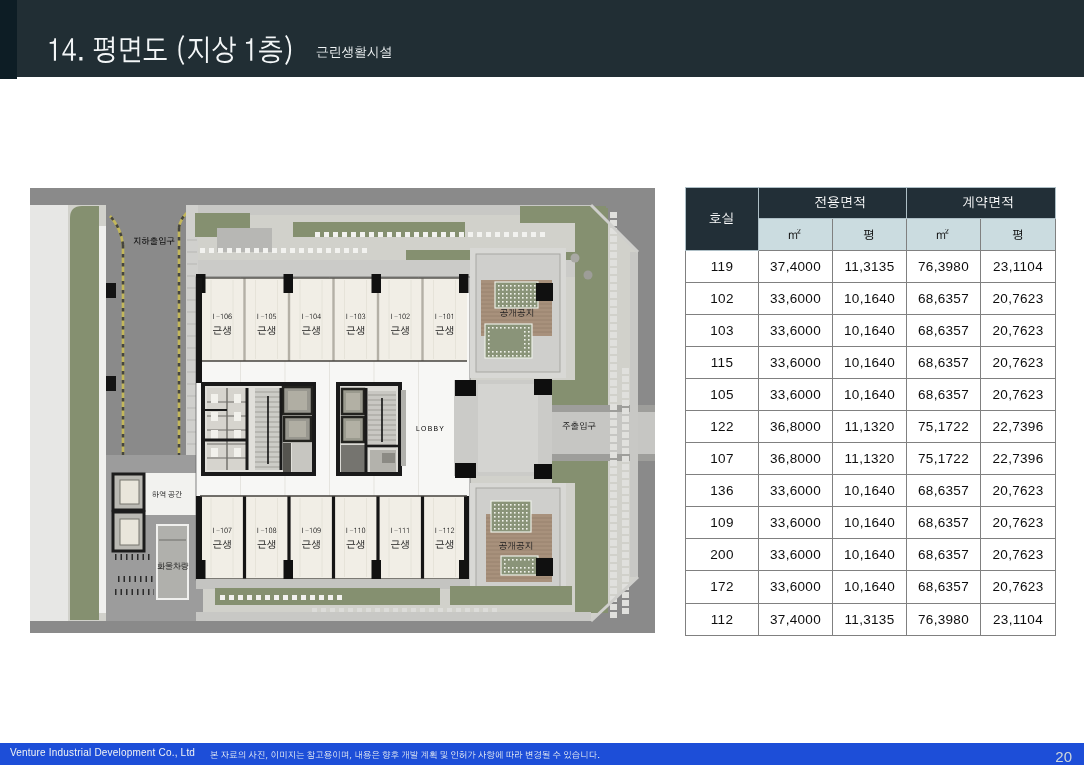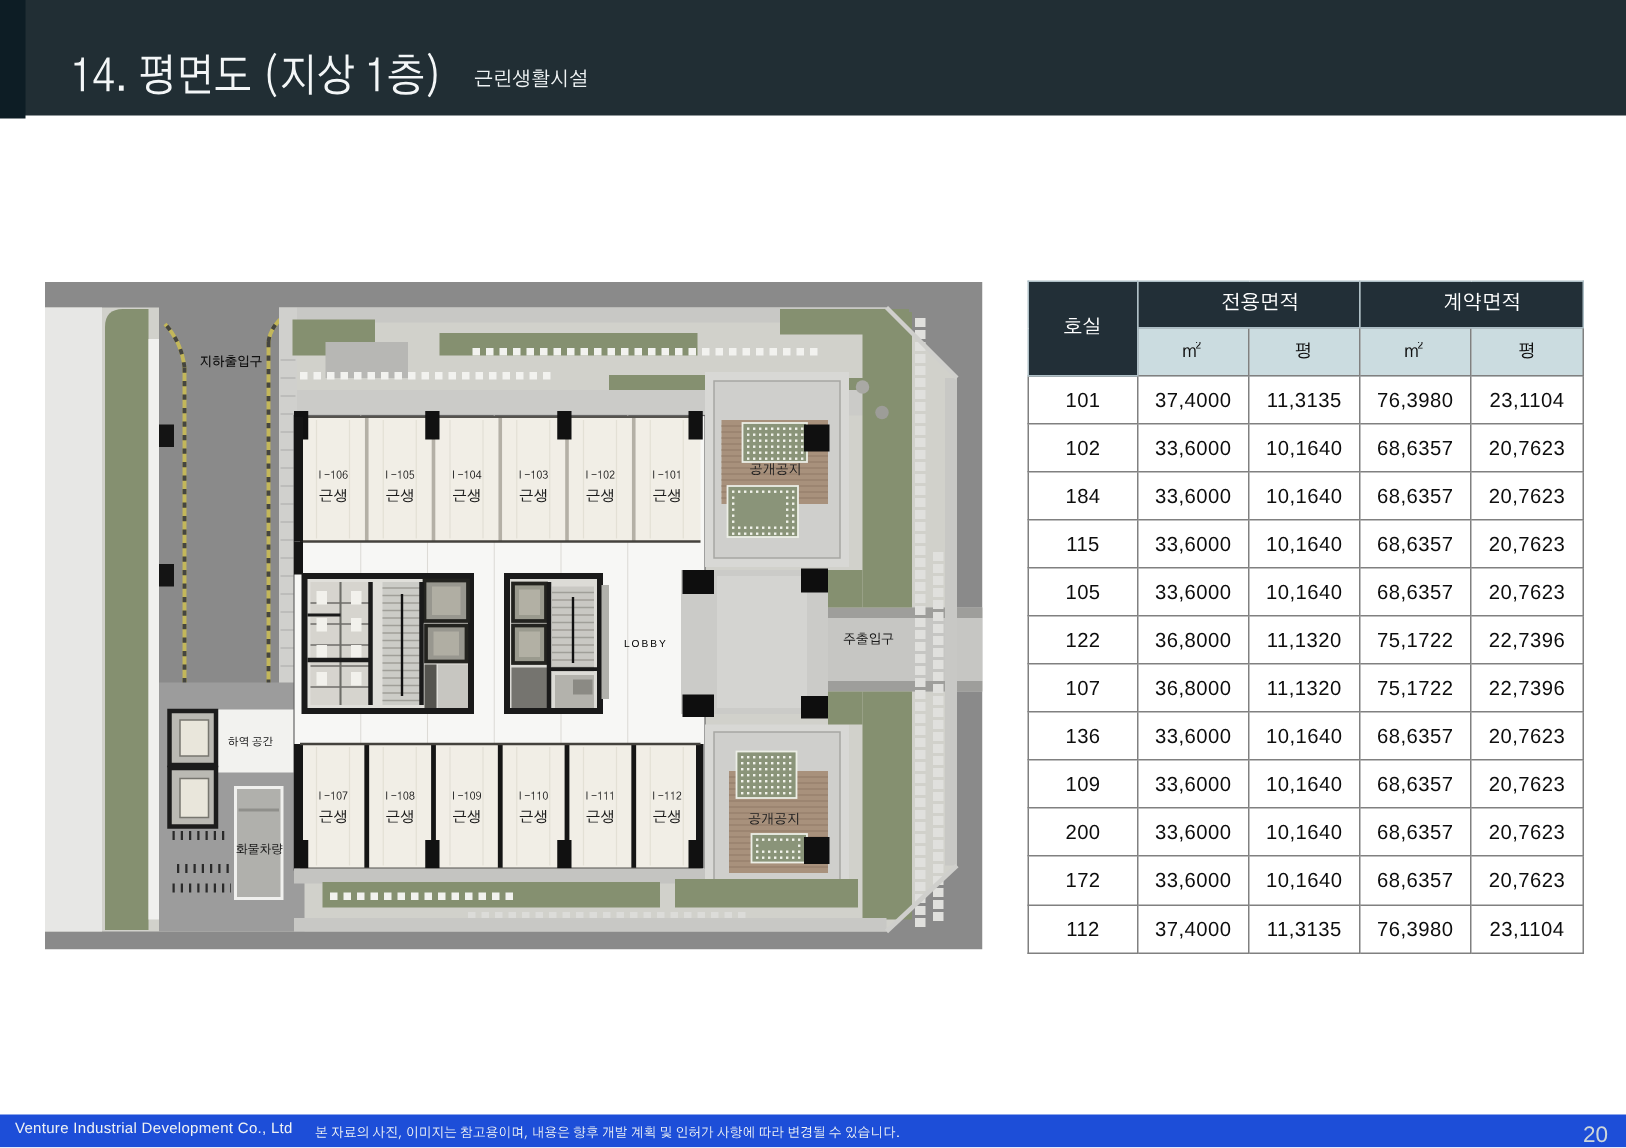--- a/index.html
+++ b/index.html
@@ -856,35 +856,35 @@
               <path transform="translate(0.0,10.0)" fill="#111" d="M0.9 -3.8V-4.5H2.3V-8.3H1.1V-9.0H7.2V-8.3H6.0V-4.7Q6.6 -4.7 7.5 -4.8V-4.1Q5.2 -3.8 2.2 -3.8ZM3.2 -4.5H3.2Q4.2 -4.5 5.2 -4.6V-8.3H3.2ZM7.2 -5.1V-5.8H9.1V-7.3H7.2V-8.0H9.1V-9.6H10.0V-2.9H9.1V-5.1ZM2.5 -1.0Q2.5 -1.9 3.5 -2.4Q4.6 -2.9 6.3 -2.9Q8.1 -2.9 9.2 -2.4Q10.2 -1.9 10.2 -1.0Q10.2 -0.0 9.2 0.5Q8.1 1.0 6.3 1.0Q4.5 1.0 3.5 0.5Q2.5 -0.0 2.5 -1.0ZM3.5 -1.0Q3.5 -0.4 4.2 -0.1Q5.0 0.2 6.3 0.2Q7.6 0.2 8.4 -0.1Q9.3 -0.4 9.3 -1.0Q9.3 -1.6 8.5 -1.9Q7.7 -2.2 6.3 -2.2Q5.0 -2.2 4.2 -1.9Q3.5 -1.5 3.5 -1.0Z"></path>
             </svg></td>
           <td class="lt"><svg width="16" height="13" viewBox="0 0 16 13" style="vertical-align:middle">
               <path transform="translate(0.0,10.0)" fill="#111" d="M0.9 0.0V-6.3H1.8V-5.4Q2.0 -5.8 2.4 -6.2Q2.9 -6.5 3.6 -6.5Q4.3 -6.5 4.7 -6.1Q5.0 -5.7 5.2 -5.1Q5.3 -5.3 5.4 -5.5Q5.5 -5.7 5.8 -5.9Q6.0 -6.2 6.4 -6.3Q6.8 -6.5 7.3 -6.5Q9.1 -6.5 9.1 -4.1V0.0H8.2V-4.0Q8.2 -4.9 7.9 -5.3Q7.7 -5.8 7.1 -5.8Q6.4 -5.8 5.9 -5.2Q5.5 -4.6 5.5 -3.8V0.0H4.6V-4.0Q4.6 -5.8 3.4 -5.8Q2.7 -5.8 2.3 -5.2Q1.9 -4.7 1.9 -3.8V0.0ZM9.3 -9.4Q9.3 -9.6 9.3 -9.7Q9.4 -9.8 9.5 -10.0Q9.6 -10.2 9.8 -10.4Q9.9 -10.5 10.2 -10.6Q10.5 -10.8 10.9 -10.8Q11.5 -10.8 11.9 -10.4Q12.4 -10.0 12.4 -9.4Q12.4 -8.6 11.5 -7.7Q11.4 -7.6 11.1 -7.4Q10.8 -7.1 10.7 -7.0Q10.6 -6.9 10.4 -6.6Q10.2 -6.4 10.1 -6.2H12.4V-5.6H9.3Q9.3 -6.2 9.7 -6.7Q10.0 -7.2 11.0 -8.2Q11.7 -8.8 11.7 -9.4Q11.7 -9.8 11.4 -10.0Q11.2 -10.2 10.8 -10.2Q10.6 -10.2 10.4 -10.1Q10.2 -10.0 10.1 -9.8Q10.0 -9.6 9.9 -9.5Q9.9 -9.4 9.9 -9.3Z"></path>
             </svg></td>
           <td class="lt"><svg width="13" height="13" viewBox="0 0 13 13" style="vertical-align:middle">
               <path transform="translate(0.0,10.0)" fill="#111" d="M0.9 -3.8V-4.5H2.3V-8.3H1.1V-9.0H7.2V-8.3H6.0V-4.7Q6.6 -4.7 7.5 -4.8V-4.1Q5.2 -3.8 2.2 -3.8ZM3.2 -4.5H3.2Q4.2 -4.5 5.2 -4.6V-8.3H3.2ZM7.2 -5.1V-5.8H9.1V-7.3H7.2V-8.0H9.1V-9.6H10.0V-2.9H9.1V-5.1ZM2.5 -1.0Q2.5 -1.9 3.5 -2.4Q4.6 -2.9 6.3 -2.9Q8.1 -2.9 9.2 -2.4Q10.2 -1.9 10.2 -1.0Q10.2 -0.0 9.2 0.5Q8.1 1.0 6.3 1.0Q4.5 1.0 3.5 0.5Q2.5 -0.0 2.5 -1.0ZM3.5 -1.0Q3.5 -0.4 4.2 -0.1Q5.0 0.2 6.3 0.2Q7.6 0.2 8.4 -0.1Q9.3 -0.4 9.3 -1.0Q9.3 -1.6 8.5 -1.9Q7.7 -2.2 6.3 -2.2Q5.0 -2.2 4.2 -1.9Q3.5 -1.5 3.5 -1.0Z"></path>
             </svg></td>
         </tr>
 <tr class="d">
-          <td>101</td>
+          <td>119</td>
           <td>37,4000</td>
           <td>11,3135</td>
           <td>76,3980</td>
           <td>23,1104</td>
         </tr>
 <tr class="d">
           <td>102</td>
           <td>33,6000</td>
           <td>10,1640</td>
           <td>68,6357</td>
           <td>20,7623</td>
         </tr>
 <tr class="d">
-          <td>184</td>
+          <td>103</td>
           <td>33,6000</td>
           <td>10,1640</td>
           <td>68,6357</td>
           <td>20,7623</td>
         </tr>
 <tr class="d">
           <td>115</td>
           <td>33,6000</td>
           <td>10,1640</td>
           <td>68,6357</td>

